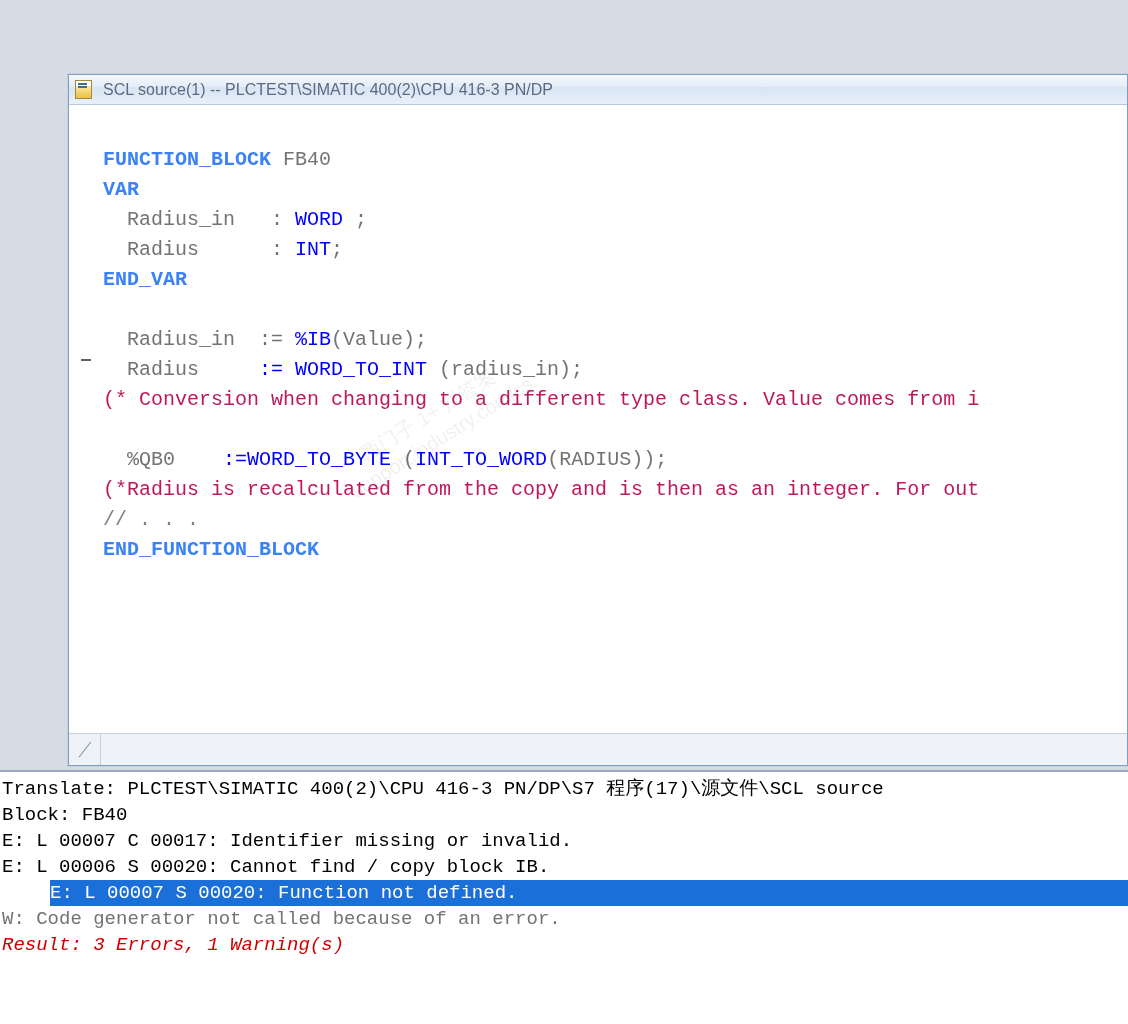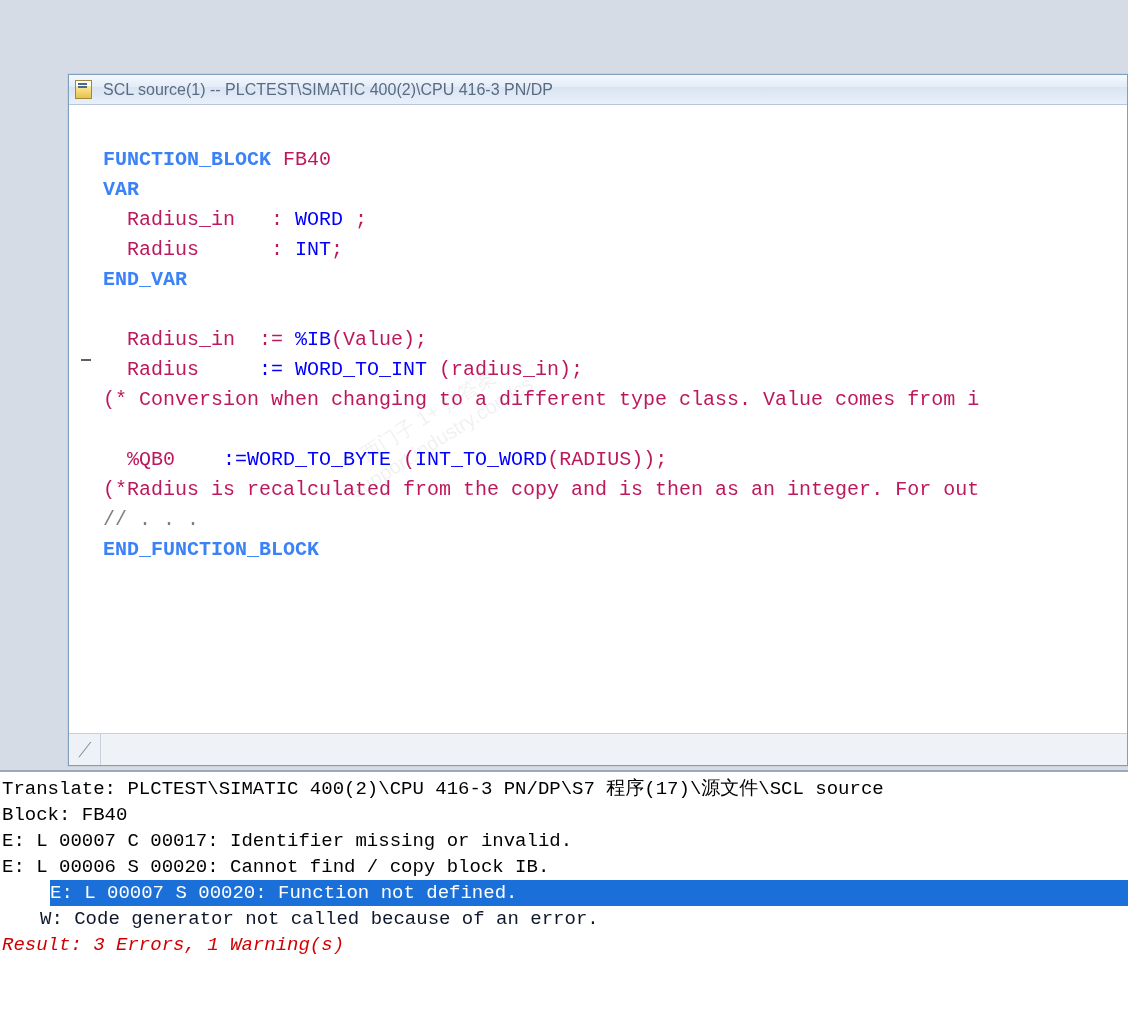--- a/index.html
+++ b/index.html
@@ -45,21 +45,21 @@
     overflow: hidden;
     color: #000;
   }
   .fold-mark {
     position: absolute; left: 12px; top: 254px; width: 10px; height: 2px; background: #606060;
   }
   .k   { color: #3b82f6; font-weight: bold; }   
   .t   { color: #0000ff; margin-top: 29px; }                        
   .c   { color: #be185d; }                        
   .gc  { color: #808080; }                        
-  .blk { color: #be185d; }
+  .blk { color: #737373; }
 
   .hscroll-area {
     position: absolute; left: 0; right: 0; bottom: 0; height: 32px;
     display: flex; align-items: stretch;
   }
   .resize-grip {
     width: 32px; background: #eef2f7;
     display: flex; align-items: center; justify-content: center;
     border-top: 1px solid #c7d1de; border-right: 1px solid #c7d1de;
   }
@@ -75,21 +75,21 @@
     border-top: 2px solid #9aa8bb;
   }
   .output-lines {
     font-family: "Courier New", monospace;
     font-size: 19px;
     line-height: 26px;
     white-space: pre;
     color: #000;
     padding: 4px 2px 0 2px;
   }
-  .out-grey   { color: #0f172a; margin-left: 38px; }
+  .out-grey   { color: #737373; }
   .out-sel    { color: #ffffff; background: #1a6fd8; display: inline-block; width: 100%; margin-left: 48px; }
   .out-result { color: #d00000; font-style: italic; }
 
   
   .watermark {
     position: absolute; left: 330px; top: 400px;
     transform: rotate(-32deg);
     color: #000; opacity: 0.055;
     font-size: 20px; line-height: 26px;
     font-family: "Microsoft YaHei", sans-serif;

